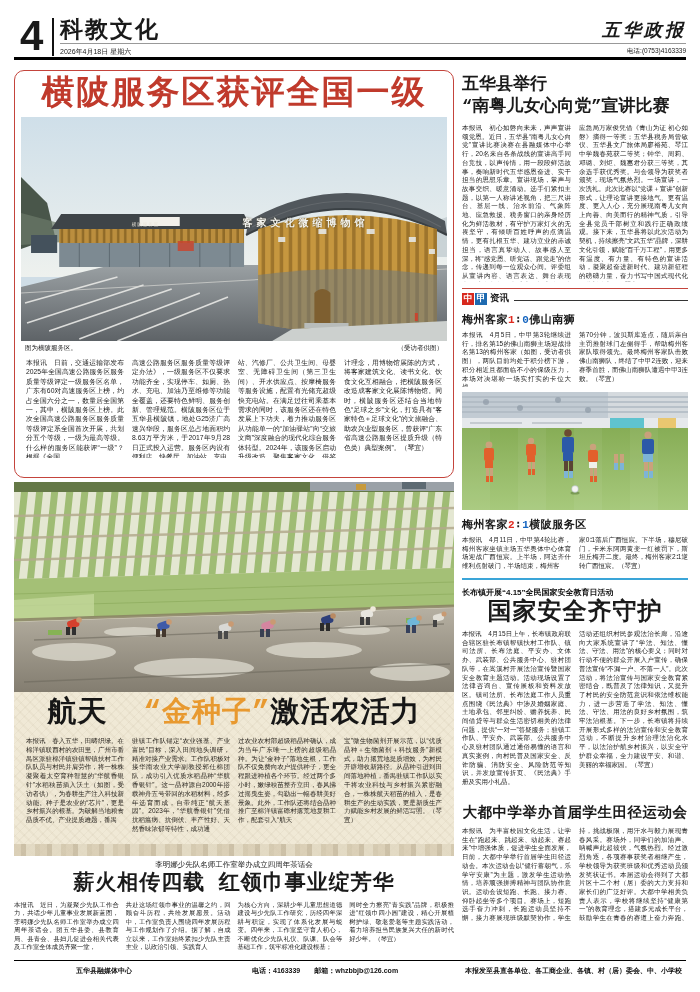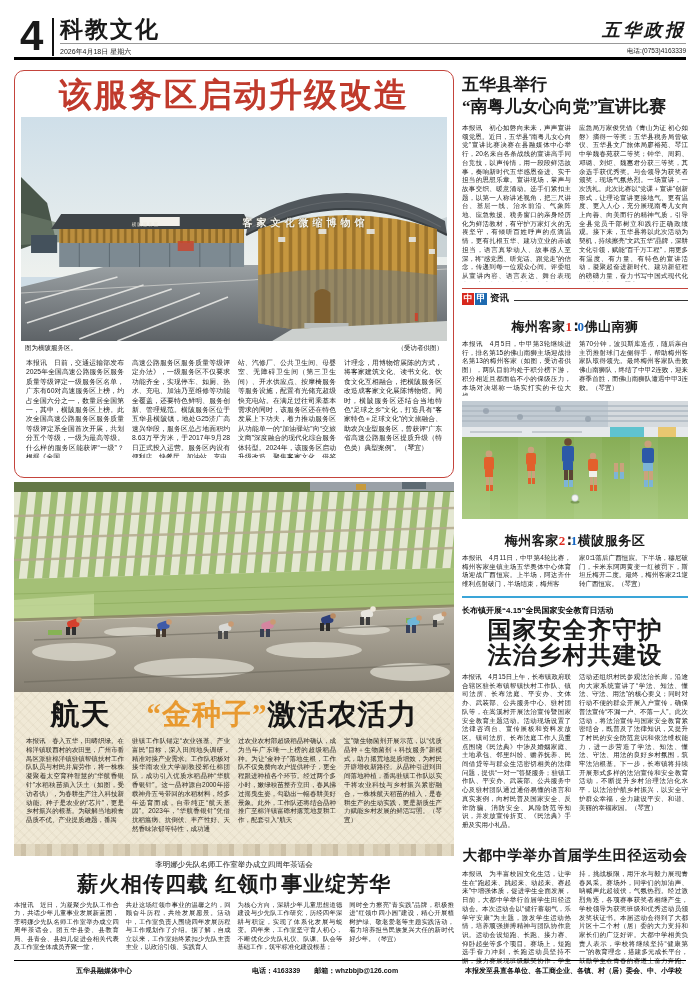--- a/index.html
+++ b/index.html
@@ -1,19 +1,19 @@
 <!DOCTYPE html>
 <html><head>
 <meta charset="utf-8">
 <style>
   html,body{margin:0;padding:0;background:#e9e9e9;}
   .page{position:relative;width:700px;height:992px;background:#ffffff;margin:0 auto;
         font-family:"Liberation Sans",sans-serif;color:#1a1a1a;overflow:hidden;}
   .abs{position:absolute;}
-  .serif{font-family:Liberation Serif, serif;}
+  .serif{font-family:Liberation Mono, monospace;}
   .jtxt{text-align:justify;text-justify:inter-character;}
   
   .pagenum{left:20px;top:16px;font-size:42px;font-weight:900;line-height:40px;}
   .pnbar{left:52px;top:18px;width:2px;height:38px;background:#111;}
   .sectitle{left:60px;top:14px;font-size:23px;font-weight:900;letter-spacing:2px;}
   .hairline{left:60px;top:43px;right:14px;height:1px;background:#999;}
   .dateline{left:60px;top:47px;font-size:7px;color:#222;}
   .masthead{right:14px;top:18px;font-size:18px;font-weight:900;font-style:italic;letter-spacing:3px;}
   .headphone{right:14px;top:47px;font-size:6.5px;color:#222;}
   .headrule{left:14px;right:14px;top:57px;height:3px;background:#000;}
@@ -48,21 +48,21 @@
   .sp-h1{text-align:left;font-size:17px;font-weight:900;line-height:22px;}
   .two-cols{display:flex;gap:8px;overflow:hidden;}
   .two-cols .col{flex:1;font-size:6.5px;line-height:8.7px;color:#222;}
   .sp-cols{margin-top:6px;height:158px;}
   .league{margin-top:6px;border-top:1px solid #c4443c;padding-top:3px;display:flex;align-items:center;}
   .badgebox{width:12px;height:12px;color:#fff;font-size:9px;font-weight:900;display:flex;align-items:center;justify-content:center;}
   .badge-red{background:#d7281d;}
   .badge-blue{background:#1e6ab0;margin-left:1px;}
   .league-label{font-size:9.5px;font-weight:900;margin-left:3px;}
   .league-rule{flex:1;height:1px;background:#333;margin-left:5px;margin-top:4px;}
-  .match-h{margin-top:13px;text-align:center;font-size:13px;font-weight:900;letter-spacing:.5px;}
+  .match-h{margin-top:7px;font-size:11px;font-weight:900;letter-spacing:.5px;}
   .score-red{color:#e02b20;}
   .score-blue{color:#1565c0;}
   .m1-cols{margin-top:4px;height:56px;}
   .fb-photo{position:relative;margin-top:5px;height:118px;overflow:hidden;background:#c2cbd3;}
   .m2-cols{margin-top:4px;height:36px;}
   .bluebar{margin-top:6px;height:2px;background:#3aa5d8;}
   .sec-kicker{margin-top:7px;font-size:8px;font-weight:bold;color:#111;}
   .sec-h1{text-align:center;font-size:24px;font-weight:900;line-height:25px;margin-top:2px;letter-spacing:1px;}
   .sec-cols{margin-top:5px;height:160px;}
   .meet-h1{margin-top:13px;text-align:center;font-size:14.5px;font-weight:900;letter-spacing:.5px;}
@@ -82,21 +82,21 @@
   <div class="abs pagenum">4</div>
   <div class="abs pnbar"></div>
   <div class="abs sectitle">科教文化</div>
   <div class="abs hairline"></div>
   <div class="abs dateline">2026年4月18日  星期六</div>
   <div class="abs masthead serif">五华政报</div>
   <div class="abs headphone">电话:(0753)4163339</div>
   <div class="abs headrule"></div>
 
   <div class="abs svc">
-    <div class="svc-h1 serif">该服务区启动升级改造</div>
+    <div class="svc-h1 serif">横陂服务区获评全国一级</div>
     <div class="svc-photo">
       <svg width="100%" height="100%" viewBox="0 0 424 224" preserveAspectRatio="none">
         <defs>
           <linearGradient id="skyg" x1="0" y1="0" x2="0" y2="1">
             <stop offset="0" stop-color="#cfdfe9"></stop>
               <stop offset="1" stop-color="#eef1ee"></stop>
           </linearGradient>
           <linearGradient id="asph" x1="0" y1="0" x2="0" y2="1">
             <stop offset="0" stop-color="#9aa0a3"></stop>
               <stop offset="1" stop-color="#5e6367"></stop>
@@ -421,21 +421,20 @@
     <div class="two-cols m2-cols">
       <div class="col jtxt">本报讯　4月11日，中甲第4轮比赛，梅州客家坐镇主场五华奥体中心体育场迎战广西恒宸。上半场，阿达齐什维利点射破门，半场结束，梅州客</div>
       <div class="col jtxt">家0∶1落后广西恒宸。下半场，穆尼破门，卡米东阿两黄变一红被罚下，斯坦丘梅开二度。最终，梅州客家2∶1逆转广西恒宸。（琴宜）</div>
     </div>
 
     <div class="bluebar"></div>
 
     <div class="sec-kicker">长布镇开展“4.15”全民国家安全教育日活动</div>
     <div class="sec-h1 serif">
       <div>国家安全齐守护</div>
-      <div>法治乡村共建设</div>
     </div>
     <div class="two-cols sec-cols">
       <div class="col jtxt">本报讯　4月15日上午，长布镇政府联合辖区驻长布镇帮镇扶村工作队、镇司法所、长布法庭、平安办、文体办、武装部、公共服务中心、驻村团队等，在嵩溪村开展法治宣传暨国家安全教育主题活动。活动现场设置了法律咨询台、宣传展板和资料发放区。镇司法所、长布法庭工作人员重点围绕《民法典》中涉及婚姻家庭、土地承包、邻里纠纷、赡养抚养、民间借贷等与群众生活密切相关的法律问题，提供“一对一”答疑服务；驻镇工作队、平安办、武装部、公共服务中心及驻村团队通过通俗易懂的语言和真实案例，向村民普及国家安全、反诈防骗、消防安全、风险防范等知识，并发放宣传折页、《民法典》手册及实用小礼品。</div>
       <div class="col jtxt">活动还组织村民参观法治长廊，沿途向大家系统宣讲了“学法、知法、懂法、守法、用法”的核心要义；同时对行动不便的群众开展入户宣传，确保普法宣传“不漏一户、不落一人”。此次活动，将法治宣传与国家安全教育紧密结合，既普及了法律知识，又提升了村民的安全防范意识和依法维权能力，进一步营造了学法、知法、懂法、守法、用法的良好乡村氛围，筑牢法治根基。下一步，长布镇将持续开展形式多样的法治宣传和安全教育活动，不断提升乡村治理法治化水平，以法治护航乡村振兴，以安全守护群众幸福，全力建设平安、和谐、美丽的幸福家园。（琴宜）</div>
     </div>
 
     <div class="meet-h1 serif">大都中学举办首届学生田径运动会</div>
     <div class="two-cols meet-cols">
       <div class="col jtxt">本报讯　为丰富校园文化生活，让学生在“跑起来、跳起来、动起来、赛起来”中增强体质，促进学生全面发展，日前，大都中学举行首届学生田径运动会。本次运动会以“健行蓄朝气，乐学守安康”为主题，激发学生运动热情，培养顽强拼搏精神与团队协作意识。运动会设短跑、长跑、接力赛、仰卧起坐等多个项目。赛场上，短跑选手奋力冲刺，长跑运动员坚持不懈，接力赛展现班级默契协作，学生们咬牙坚</div>
       <div class="col jtxt">持，挑战极限，用汗水与毅力展现青春风采。赛场外，同学们的加油声、呐喊声此起彼伏，气氛热烈。经过激烈角逐，各项赛事获奖者相继产生，学校领导为获奖班级和优秀运动员颁发奖状证书。本届运动会得到了大都片区十二个村（居）委的大力支持和家长们的广泛好评。大都中学相关负责人表示，学校将继续坚持“健康第一”的教育理念，搭建多元成长平台，鼓励学生在青春的赛道上奋力奔跑、向阳生长，书写属于大都中学的精彩未来。（琴宜）</div>

